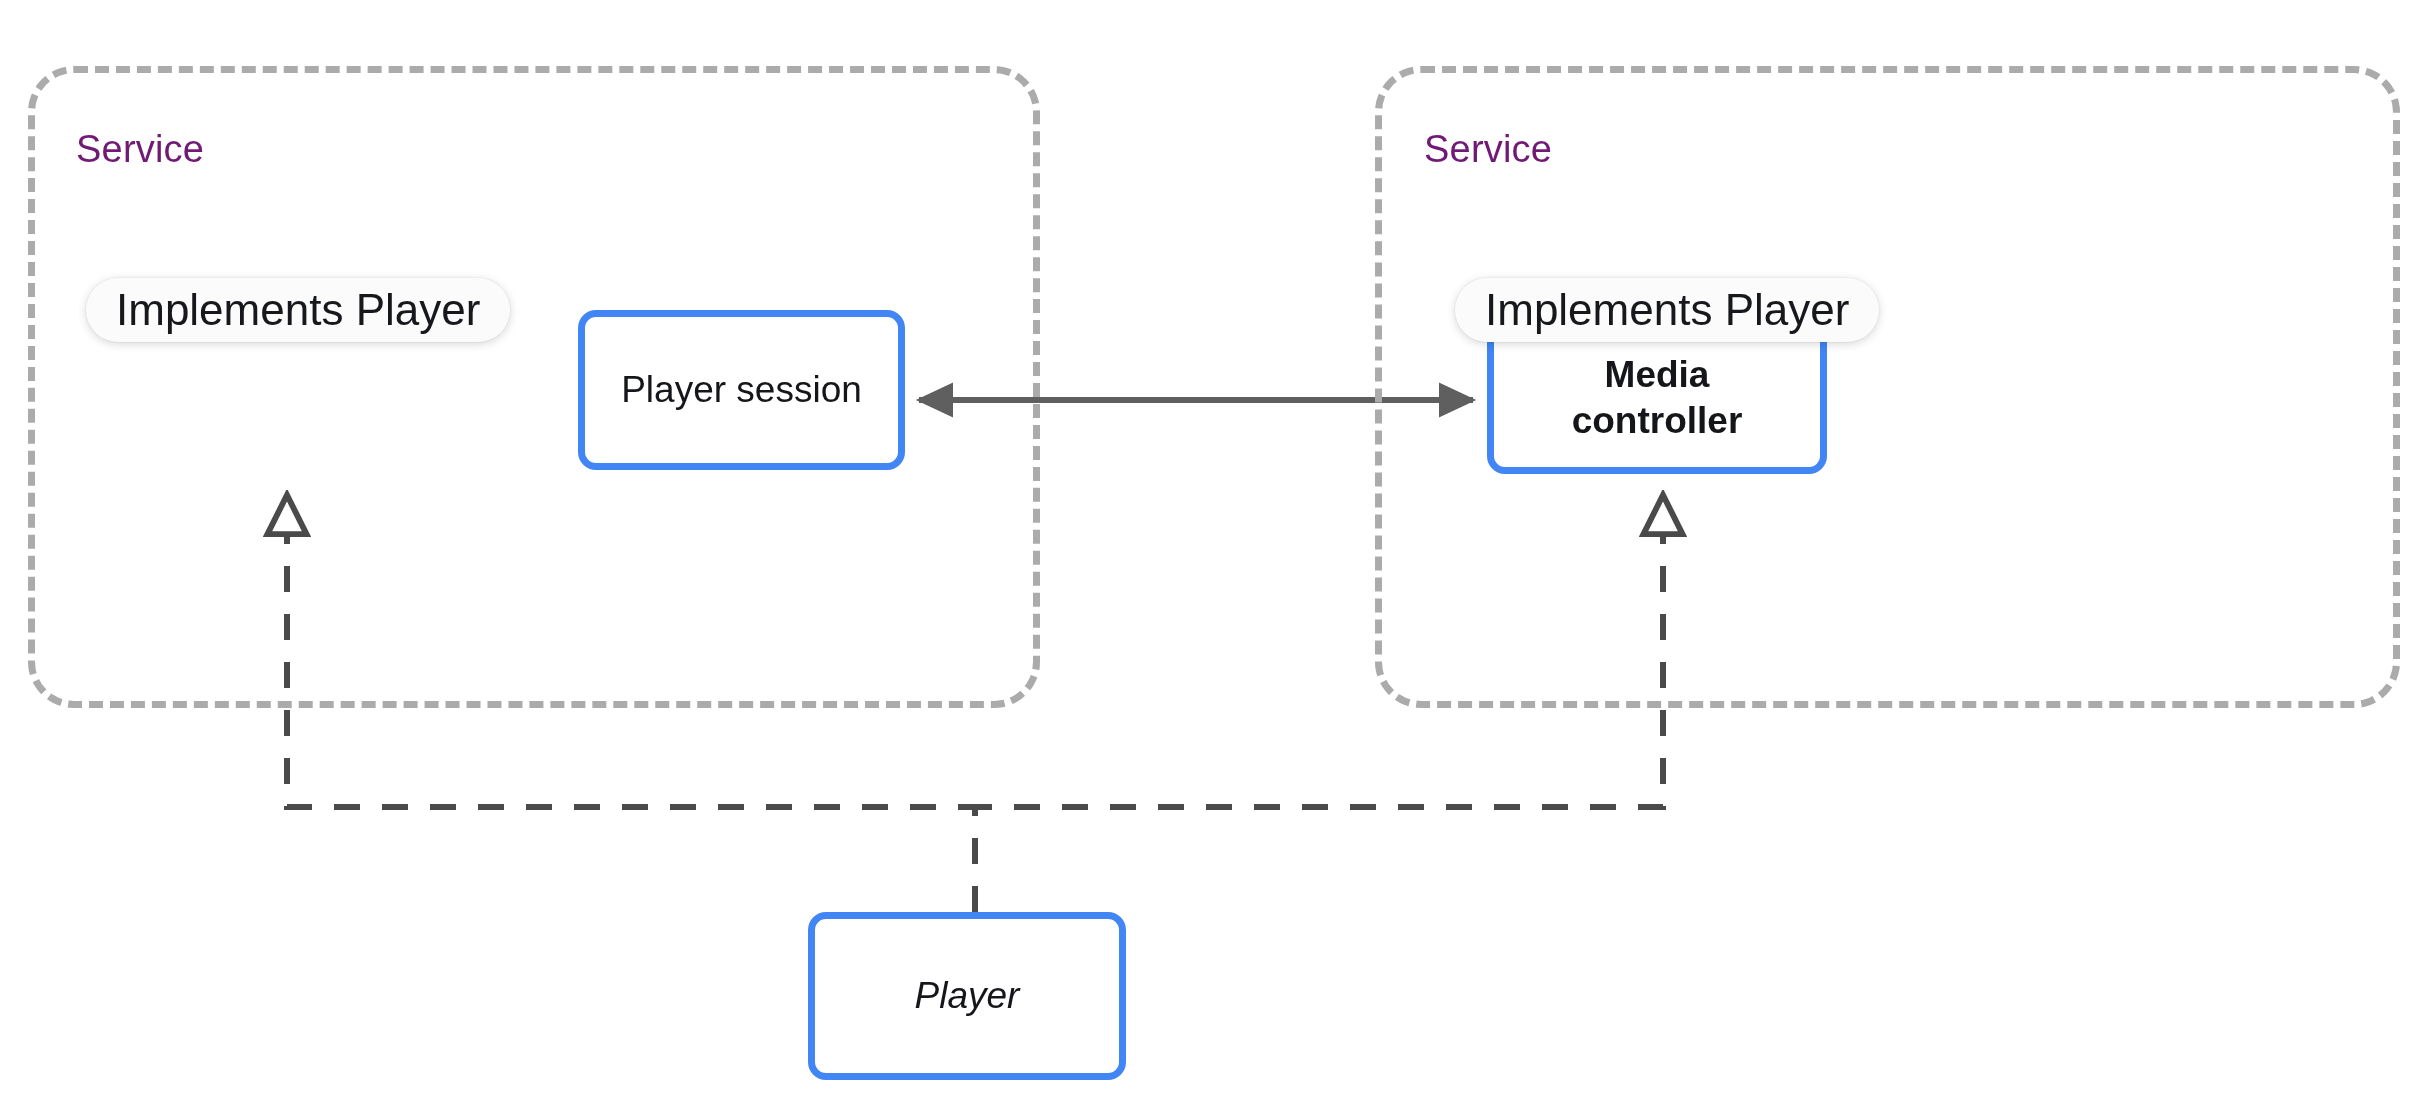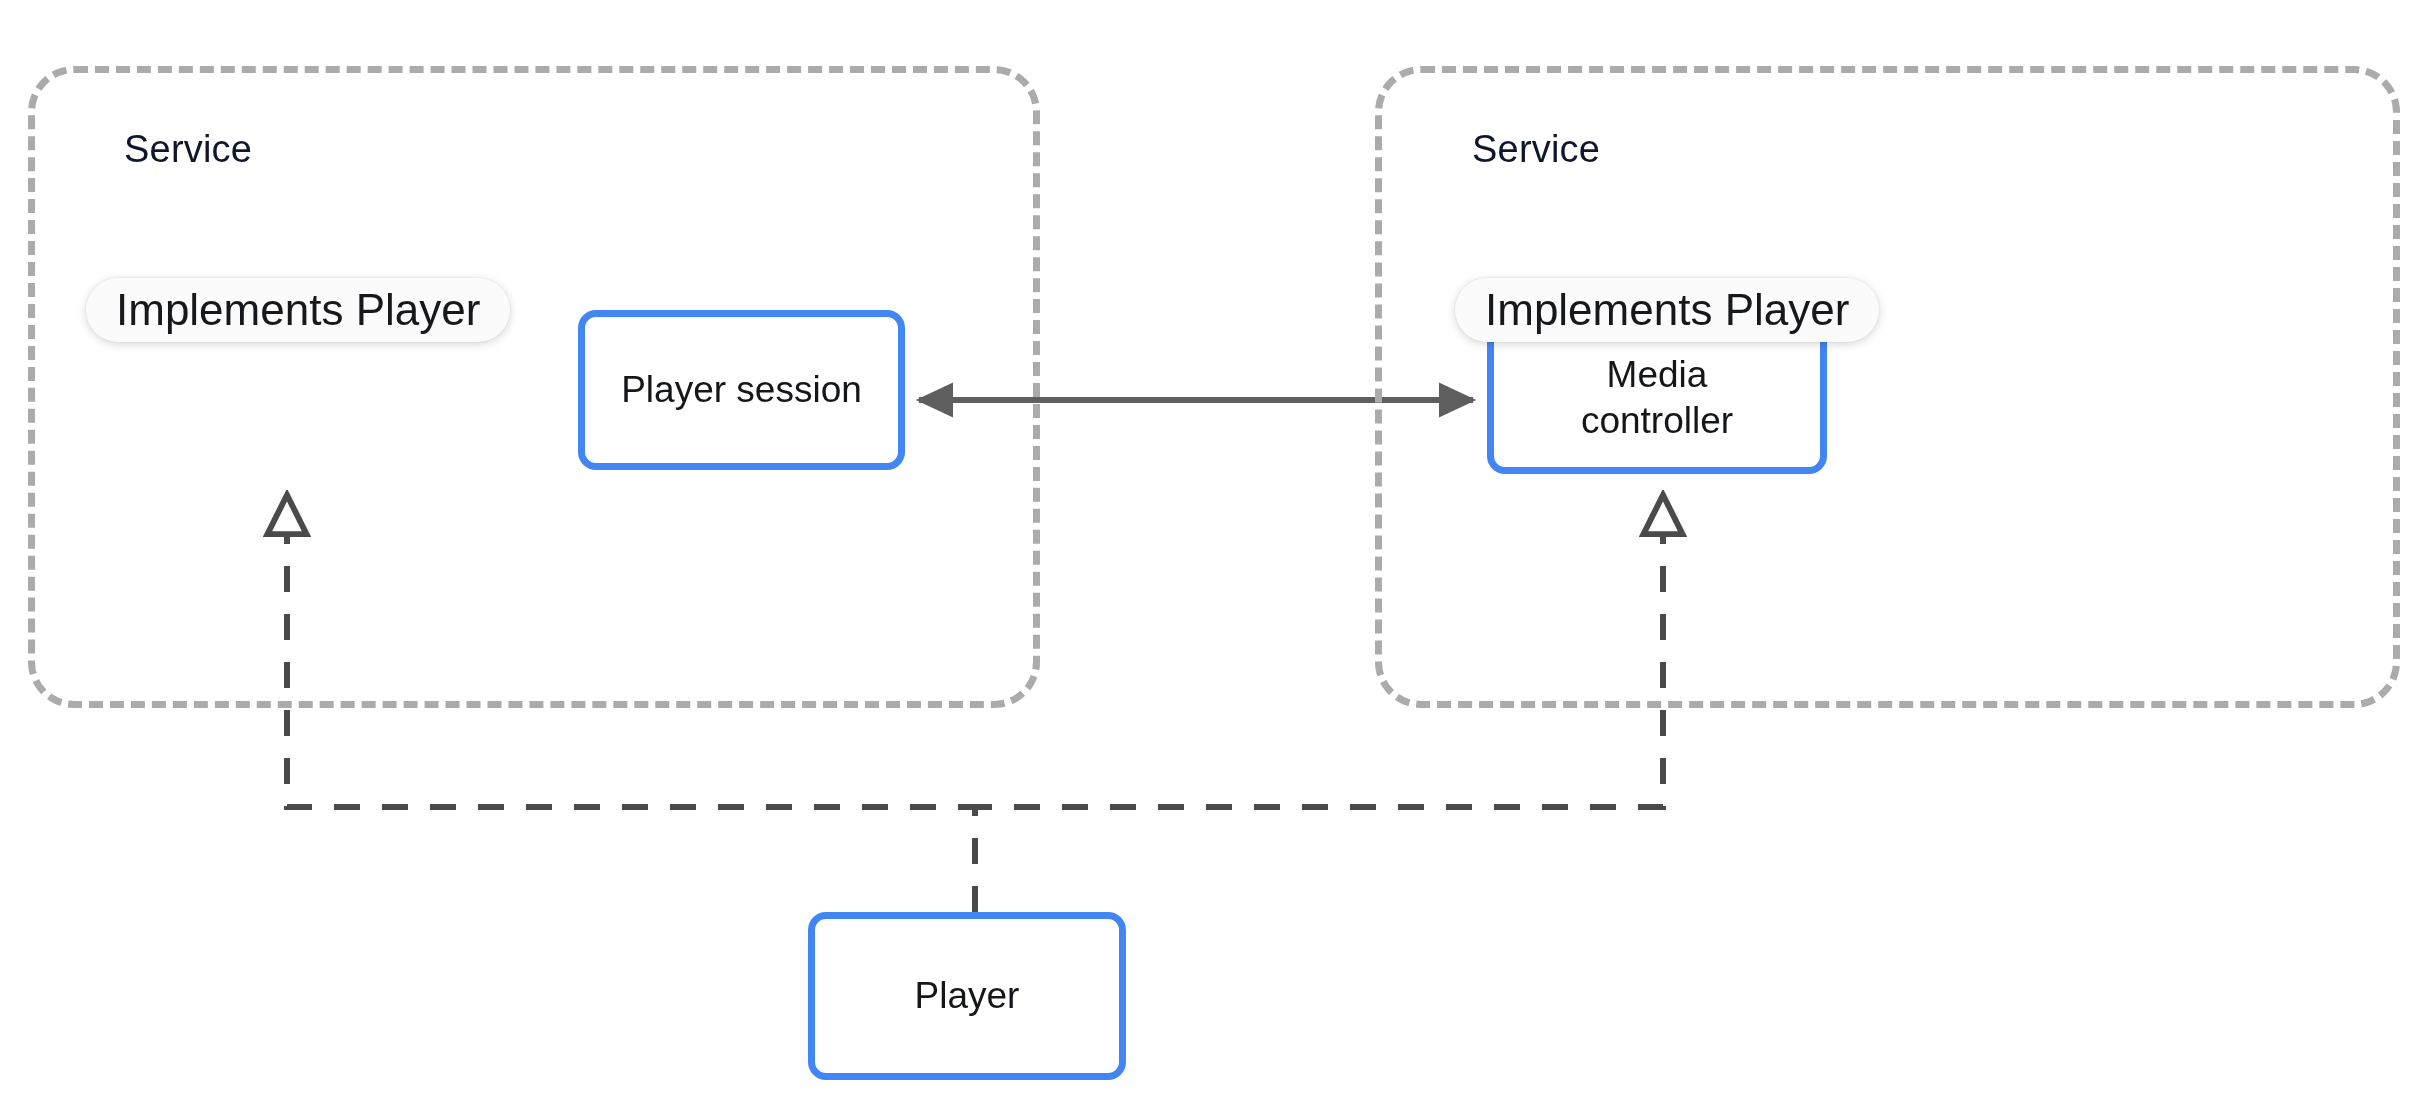--- a/index.html
+++ b/index.html
@@ -30,24 +30,23 @@
   .group {
     position: absolute;
     border: 7px dashed #ababab;
     border-radius: 46px;
     box-sizing: border-box;
     background: transparent;
   }
   .group-label {
     position: absolute;
     font-size: 38px;
-    color: #0f172a;
+    color: #701a75;
     letter-spacing: 0.2px;
     white-space: nowrap;
-    margin-left: 48px;
   }
 
   
   .node {
     position: absolute;
     box-sizing: border-box;
     border: 7px solid #4285f4;
     border-radius: 18px;
     background: #ffffff;
     display: flex;
@@ -113,27 +112,27 @@
   <div class="group-label" style="left:76px; top:128px;">Service</div>
 
   <div class="group" style="left:1375px; top:66px; width:1025px; height:642px;"></div>
   <div class="group-label" style="left:1424px; top:128px;">Service</div>
 
 
   <div class="node" style="left:578px; top:310px; width:327px; height:160px;">
     <span class="node-label">Player session</span>
   </div>
 
-  <div class="node" style="left:1487px; top:322px; width:340px; height:152px; white-space:pre-line;">
+  <div class="node" style="left:1487px; top:322px; width:340px; height:152px; white-space:pre-line;font-weight:bold;">
     <span class="node-label" style="white-space:pre-line;">Media
 controller</span>
   </div>
 
 
-  <div class="node" style="left:808px; top:912px; width:318px; height:168px;">
+  <div class="node" style="left:808px; top:912px; width:318px; height:168px;font-style:italic;">
     <span class="node-label">Player</span>
   </div>
 
   <div class="badge" style="left:86px; top:278px;">Implements Player</div>
 
   <div class="badge" style="left:1455px; top:278px;">Implements Player</div>
 
 </div>
 
 </body></html>

